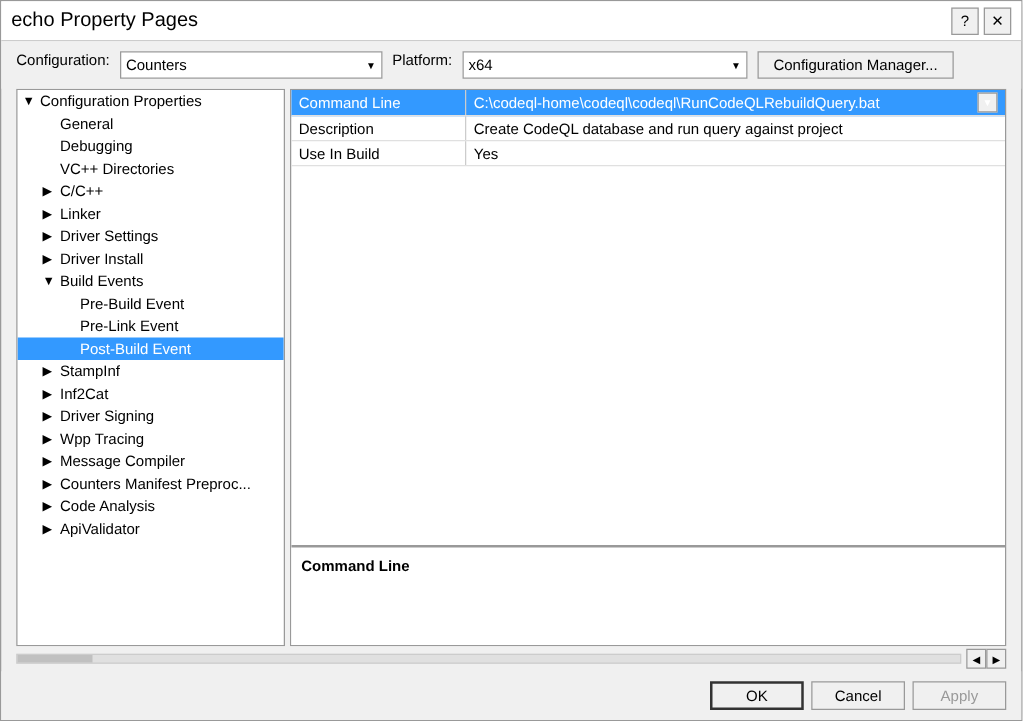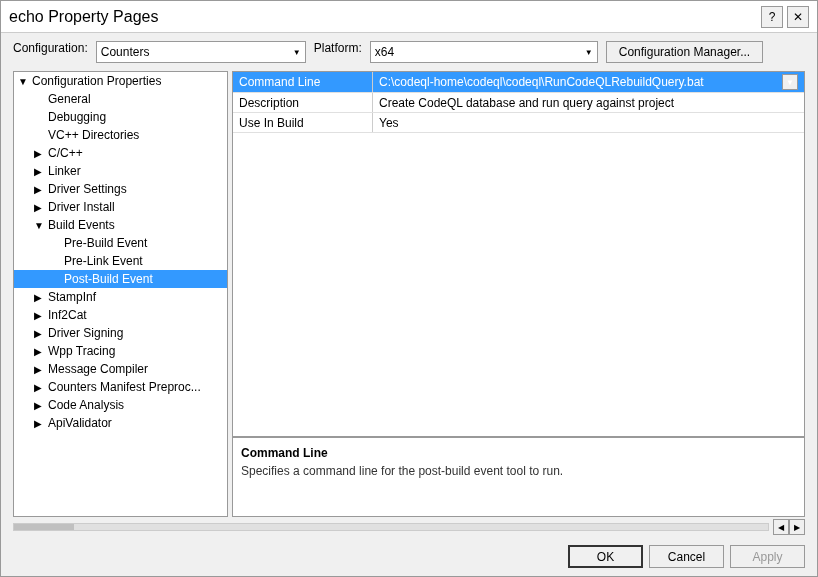--- a/index.html
+++ b/index.html
@@ -172,21 +172,20 @@
             <div class="prop-name">Description</div>
             <div class="prop-value">Create CodeQL database and run query against project</div>
           </div>
           <div class="prop-row">
             <div class="prop-name">Use In Build</div>
             <div class="prop-value">Yes</div>
           </div>
         </div>
       <div class="description-panel">
         <div class="desc-title">Command Line</div>
-        <div class="desc-text">Specifies a command line for the post-build event tool to run.</div>
       </div>
     </div>
   </div>
 
   <div class="scrollbar-area">
     <div class="scrollbar-track">
       <div class="scrollbar-thumb"></div>
     </div>
     <div class="scrollbar-arrows">
       <div class="scroll-arrow">◀</div>

